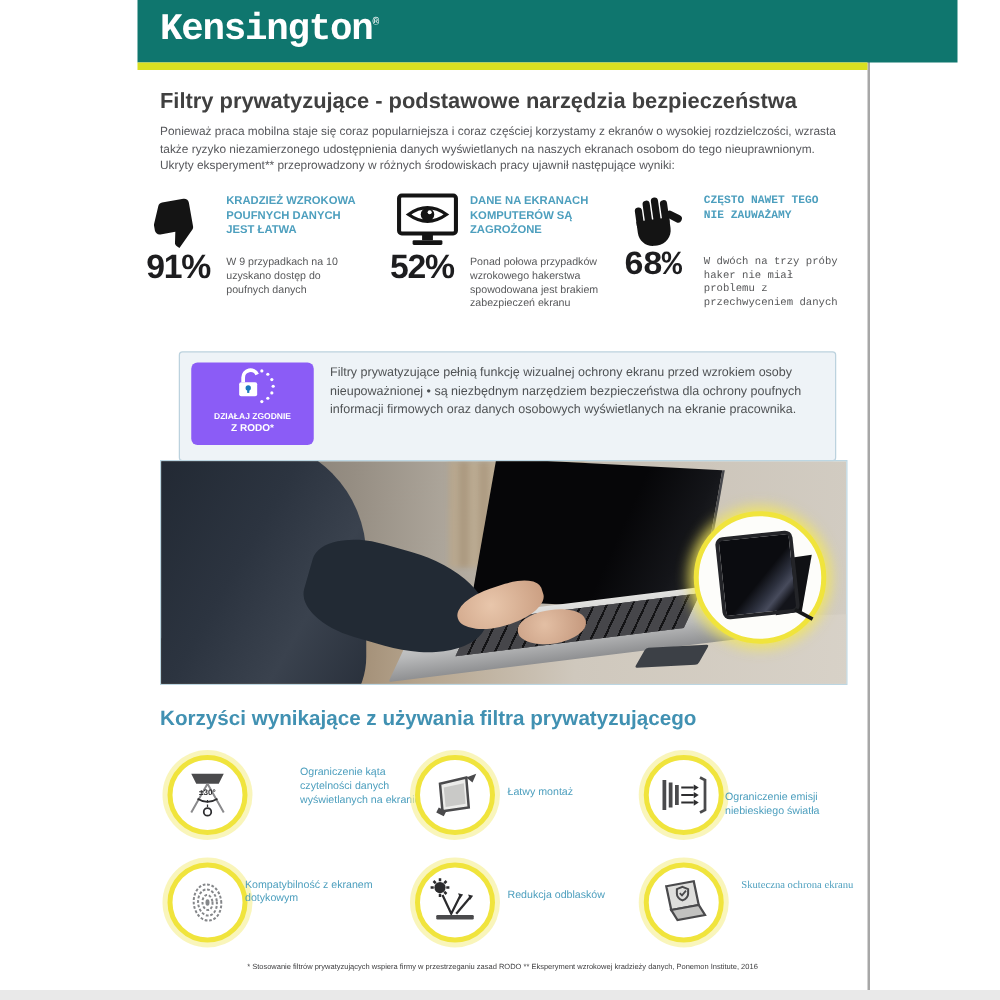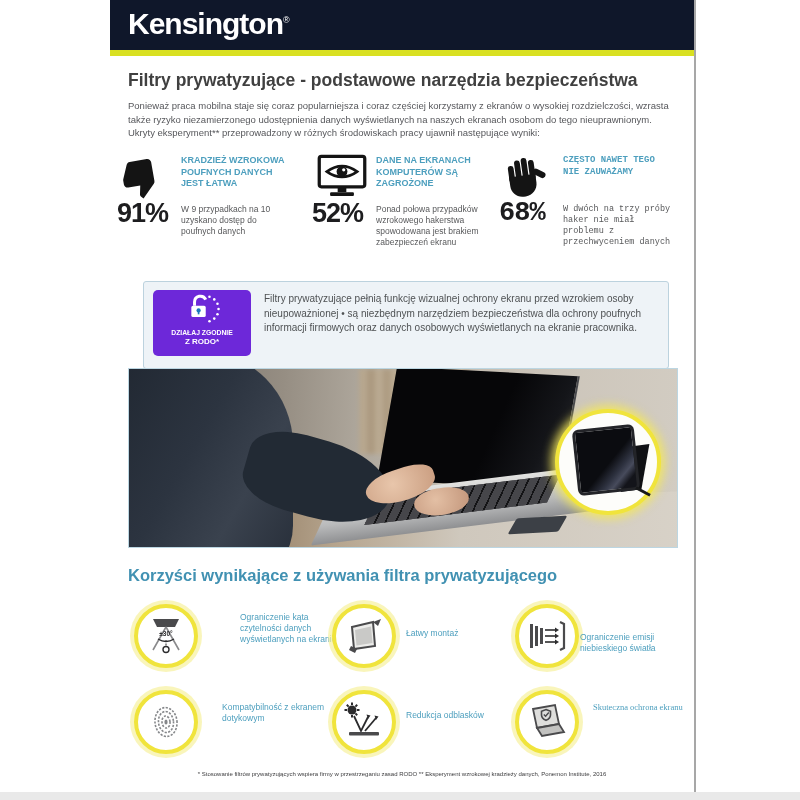--- a/index.html
+++ b/index.html
@@ -4,42 +4,42 @@
 <style>
   html,body{margin:0;padding:0;}
   body{
     width:800px;height:800px;position:relative;background:#ffffff;
     font-family:"Liberation Sans", sans-serif;color:#55565a;overflow:hidden;
   }
   .doc{position:absolute;left:110px;top:0;width:584px;height:792px;background:#fff;border-right:2px solid #a7a7a7;}
   .bottom-band{position:absolute;left:0;top:792px;width:800px;height:8px;background:#e9e9e9;}
 
   
-  .hdr{position:absolute;left:0;top:0;width:584px;height:50px;background:#0f172a;}
+  .hdr{position:absolute;left:0;top:0;width:656px;height:50px;background:#0f766e;font-family:Liberation Mono, monospace;}
   .brand{position:absolute;left:18px;top:7px;color:#fff;font-size:30px;font-weight:bold;letter-spacing:-1px;}
   .brand sup{font-size:9px;font-weight:normal;}
   .lime{position:absolute;left:0;top:50px;width:584px;height:6px;background:#d9e021;}
 
   
   .title{position:absolute;left:18px;top:70px;width:560px;font-size:17.5px;font-weight:bold;color:#404040;}
   .intro{position:absolute;left:18px;top:99px;width:548px;font-size:9.5px;line-height:13.5px;color:#56575b;}
 
   
   .stat{position:absolute;top:152px;height:115px;}
   .stat.s1{left:5px;width:178px;}
   .stat.s2{left:200px;width:182px;}
   .stat.s3{left:387px;width:180px;font-family:Liberation Mono, monospace;}
   .stat-icon{position:absolute;left:6px;top:2px;width:48px;height:48px;}
   .stat-head{position:absolute;left:66px;top:3px;width:112px;font-size:9px;font-weight:bold;color:#4d9fbe;line-height:11.5px;}
   .stat-val{position:absolute;left:2px;top:46px;font-size:27px;font-weight:bold;color:#1d1d1f;letter-spacing:-1px;}
   .stat-desc{position:absolute;left:66px;top:52px;width:112px;font-size:8.5px;color:#57585a;line-height:11px;}
 
   
   .rodo{position:absolute;left:33px;top:281px;width:524px;height:86px;background:#eef3f7;border:1px solid #bcd2de;border-radius:3px;}
-  .badge{position:absolute;left:9px;top:8px;width:98px;height:66px;background:#6d28d9;border-radius:5px;text-align:center;}
+  .badge{position:absolute;left:9px;top:8px;width:98px;height:66px;background:#8b5cf6;border-radius:5px;text-align:center;}
   .badge svg{margin-top:3px;}
   .badge-l1{font-size:6.8px;font-weight:bold;color:#fff;line-height:8px;}
   .badge-l2{font-size:8px;font-weight:bold;color:#fff;line-height:9px;}
   .rodo-text{position:absolute;left:120px;top:10px;width:392px;font-size:10px;line-height:14.5px;color:#4f5254;}
 
   
   .photo{position:absolute;left:18px;top:368px;width:548px;height:178px;overflow:hidden;border:1px solid #bcd6e2;
     background:linear-gradient(92deg,#6e6962 0%,#968e83 28%,#b3aca1 45%,#c4bdb2 62%,#cdc6bb 78%,#d2ccc2 100%);}
   .ph-blind{position:absolute;left:42%;top:0;width:20%;height:48%;opacity:.45;filter:blur(2px);
     background:repeating-linear-gradient(90deg,#c2a77e 0 8px,#a8895e 8px 16px);}
@@ -69,21 +69,21 @@
   .ph-cable{position:absolute;right:6px;bottom:18px;width:16px;height:3px;background:#17181a;transform:rotate(28deg);}
 
   
   .ben-title{position:absolute;left:18px;top:566px;width:560px;font-size:16.5px;font-weight:bold;color:#4191b2;}
   .ben-circle{position:absolute;width:56px;height:56px;border-radius:50%;background:#fff;border:4px solid #f0e43c;
     box-shadow:0 0 0 4px rgba(246,240,150,.65);display:flex;align-items:center;justify-content:center;}
   .ben-label{position:absolute;font-size:8.5px;color:#4d9fbe;line-height:11px;width:104px;}
   .c1{left:24px;top:604px;} .l1{left:98px;top:612px;margin-left:32px;}
   .c2{left:222px;top:604px;} .l2{left:296px;top:628px;}
   .c3{left:405px;top:604px;} .l3{left:470px;top:632px;}
-  .c4{left:24px;top:690px;} .l4{left:112px;top:702px;}
+  .c4{left:24px;top:690px;} .l4{left:86px;top:702px;}
   .c5{left:222px;top:690px;} .l5{left:296px;top:710px;}
   .c6{left:405px;top:690px;} .l6{left:483px;top:702px;font-family:Liberation Serif, serif;}
 
   .footer-note{position:absolute;left:18px;top:771px;width:548px;text-align:center;font-size:6px;color:#3c3c3e;}
 </style>
 </head>
 <body>
 
 <div class="doc">
 

